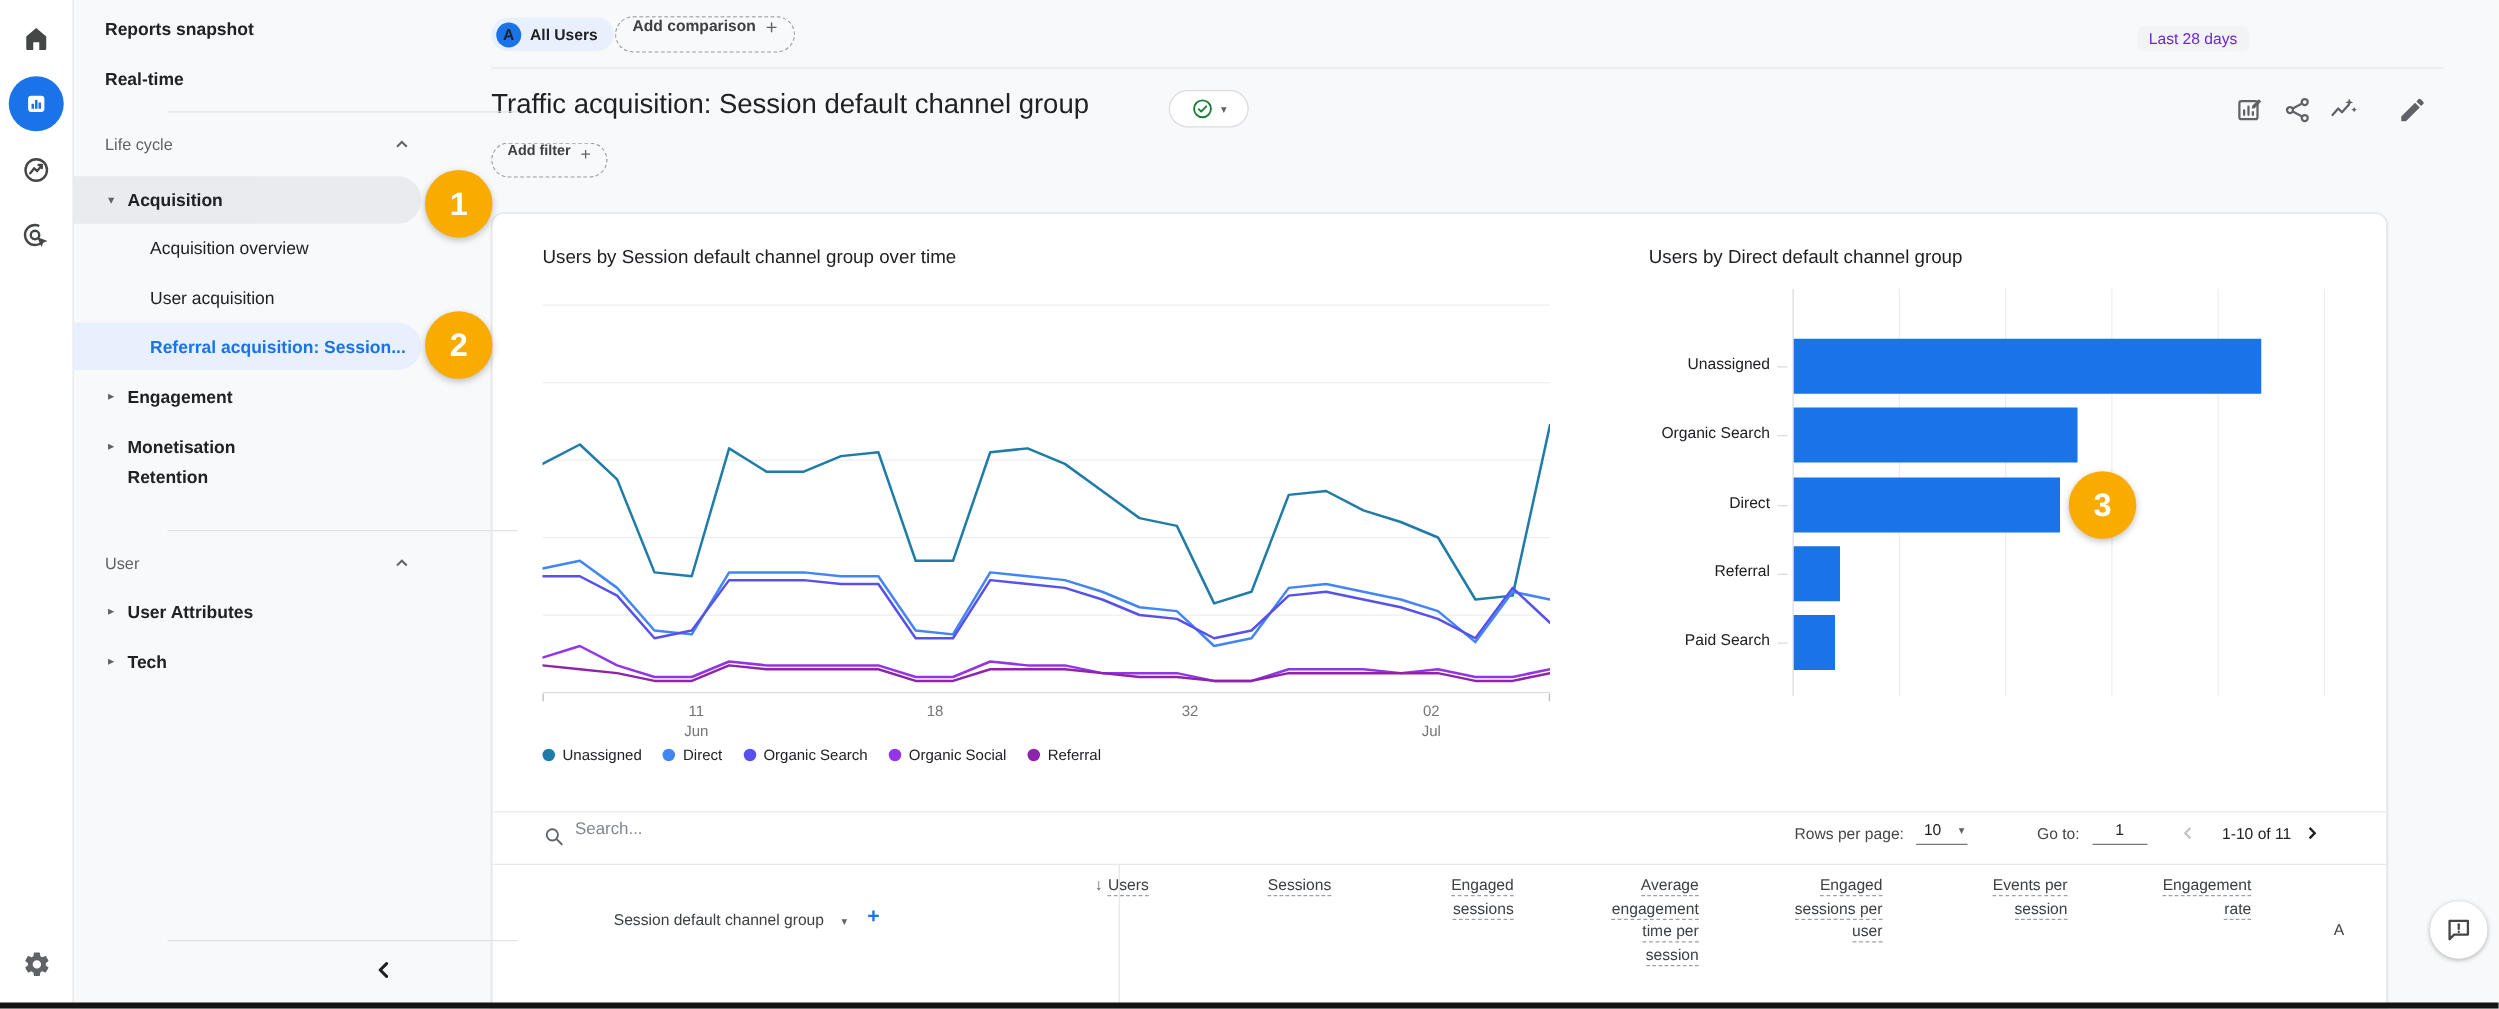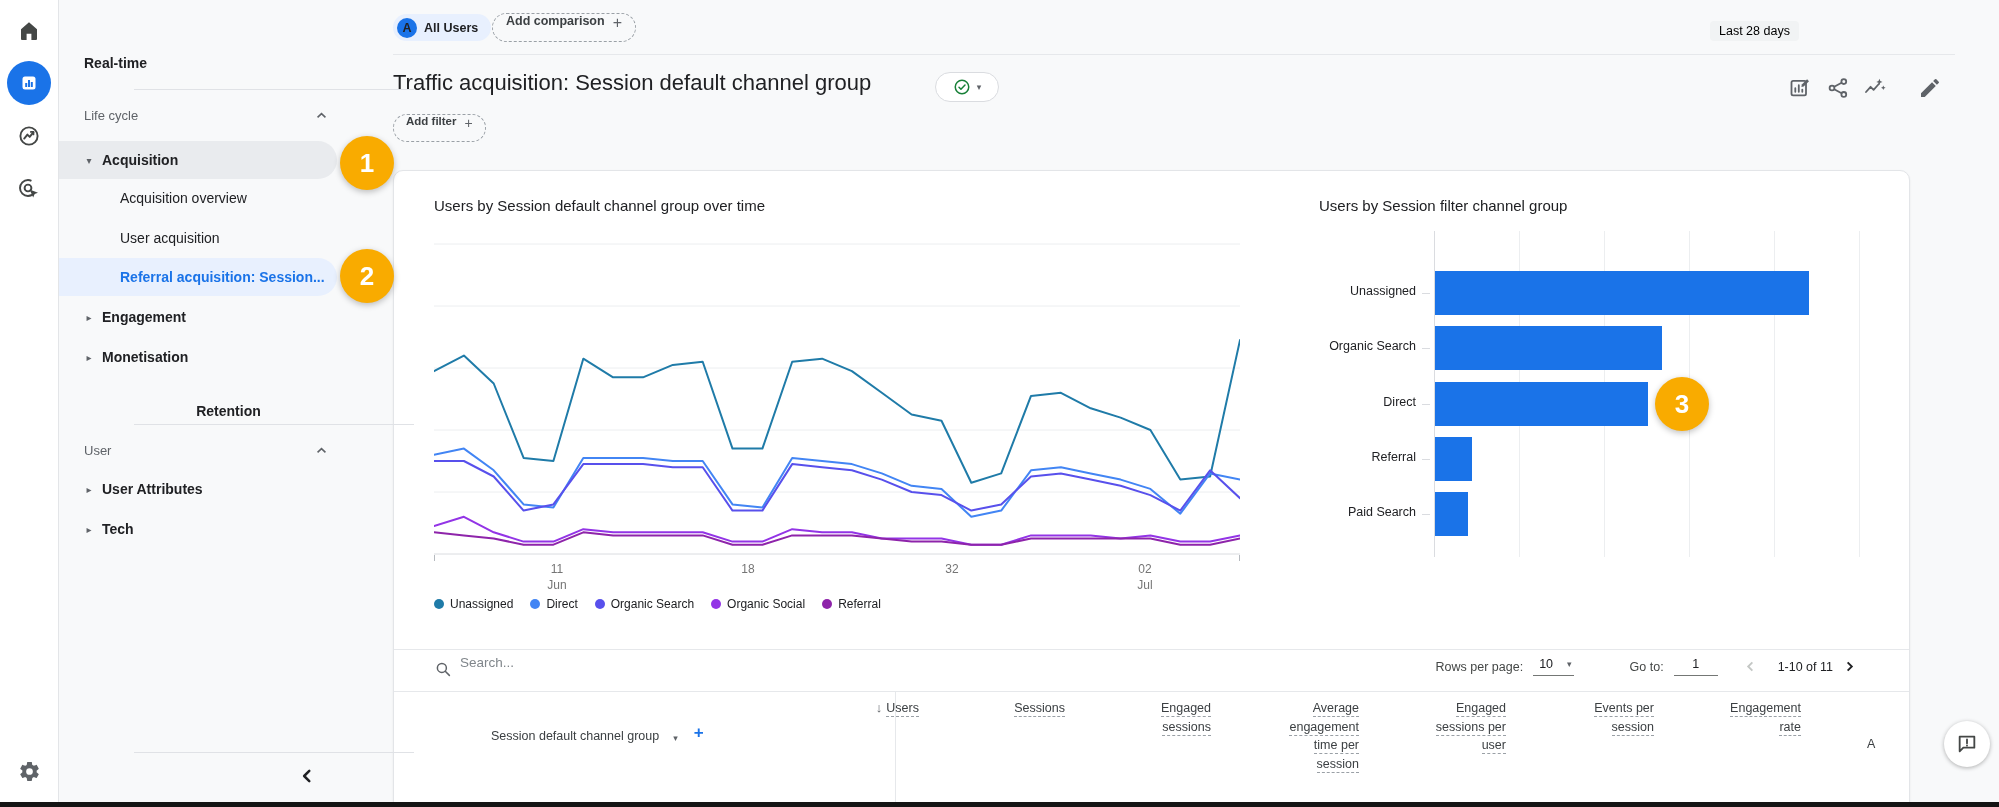--- a/index.html
+++ b/index.html
@@ -28,21 +28,21 @@
 
   
   #topstrip { position:absolute; left:375px; top:0; width:1624px; height:55px; background:#f8f9fa; }
   #topstrip .rule { position:absolute; left:18px; top:54px; width:1562px; height:1px; background:#e6e8eb; }
   .chip-segment { position:absolute; left:18px; top:14px; height:27px; background:#e8f0fe; border-radius:14px; display:flex; align-items:center; padding:0 13px 0 4px; gap:7px; }
   .chip-avatar { width:20px; height:20px; border-radius:50%; background:#1a73e8; color:#fff; font-size:11px; font-weight:bold; display:flex; align-items:center; justify-content:center; }
   .chip-segment span { font-size:12.5px; font-weight:bold; color:#202124; }
   .chip-dashed { display:flex; gap:8px; border:1px dashed #9aa0a6; border-radius:15px; background:transparent; font-size:12.5px; font-weight:bold; color:#3c4043; }
   #add-comparison { position:absolute; left:117px; top:13px; height:29px; padding:0 13px; }
   .plus { color:#5f6368; font-size:16px; font-weight:normal; }
-  #date-range { position:absolute; left:1335px; top:21px; font-size:12.5px; color:#000000; background:#f1f3f4; padding:3px 9px; border-radius:4px; }
+  #date-range { position:absolute; left:1335px; top:21px; font-size:12.5px; color:#6d28d9; background:#f1f3f4; padding:3px 9px; border-radius:4px; }
 
   
   #page-title { position:absolute; left:393px; top:70px; font-size:22px; color:#202124; }
   #title-pill { position:absolute; left:935px; top:72px; height:30px; width:64px; border:1px solid #dadce0; border-radius:16px; background:#fff; display:flex; align-items:center; justify-content:center; gap:6px; }
   .caret { font-size:9px; color:#5f6368; }
   #add-filter { position:absolute; left:393px; top:114px; height:28px; padding:0 12px; font-size:11.5px; }
   .tool-icon { position:absolute; top:76px; width:24px; height:24px; }
 
   
   #card { position:absolute; left:393px; top:170px; width:1517px; height:637px; background:#fff; border:1px solid #e3e5e8; border-radius:10px 10px 0 0; box-shadow:0 1px 2px rgba(60,64,67,.1); }
@@ -134,20 +134,23 @@
     <div class="rail-btn" style="top:749px;">
       <span>
         <svg width="23" height="23" viewBox="0 0 24 24" fill="#5f6368">
             <path d="M19.4 12.9c0-.3.1-.6.1-.9s0-.6-.1-.9l2.1-1.7c.2-.2.2-.4.1-.6l-2-3.5c-.1-.2-.4-.3-.6-.2l-2.5 1c-.5-.4-1-.7-1.6-.9l-.4-2.7c0-.2-.2-.4-.5-.4h-4c-.2 0-.4.2-.5.4l-.4 2.7c-.6.2-1.1.6-1.6.9l-2.5-1c-.2-.1-.5 0-.6.2l-2 3.5c-.1.2-.1.5.1.6L4.6 11c0 .3-.1.6-.1.9s0 .6.1.9l-2.1 1.7c-.2.2-.2.4-.1.6l2 3.5c.1.2.4.3.6.2l2.5-1c.5.4 1 .7 1.6.9l.4 2.7c0 .2.2.4.5.4h4c.2 0 .4-.2.5-.4l.4-2.7c.6-.2 1.1-.6 1.6-.9l2.5 1c.2.1.5 0 .6-.2l2-3.5c.1-.2.1-.5-.1-.6l-2.1-1.6zM12 15.5A3.5 3.5 0 1 1 12 8.5a3.5 3.5 0 0 1 0 7z"></path>
           </svg>
       </span>
     </div>
   </div>
 
   <div id="sidenav">
+    <div class="nav-row nav-top" style="top:4px; width:296px;">
+      <span>Reports snapshot</span>
+    </div>
     <div class="nav-row nav-top" style="top:44px; width:296px;">
       <span>Real-time</span>
     </div>
     <div class="nav-divider" style="top:89px;"></div>
 
     <div class="nav-row nav-section" style="top:96px;">
       <span>Life cycle</span>
       <span class="sec-chevron">
         <svg width="11" height="7" viewBox="0 0 12 8" fill="none" stroke="#5f6368" stroke-width="1.8">
             <path d="M1.5 6.2L6 1.8l4.5 4.4"></path>
@@ -170,21 +173,21 @@
     </div>
 
     <div class="nav-row nav-parent" style="top:298px; width:296px;">
       <span class="tri">▸</span>
       <span>Engagement</span>
     </div>
     <div class="nav-row nav-parent" style="top:338px; width:296px;">
       <span class="tri">▸</span>
       <span>Monetisation</span>
     </div>
-    <div class="nav-row nav-parent" style="top:392px; width:296px; padding-left:43px;justify-content:center;">
+    <div class="nav-row nav-parent" style="top:362px; width:296px; padding-left:43px;">
       <span>Retention</span>
     </div>
 
     <div class="nav-divider" style="top:424px;"></div>
 
     <div class="nav-row nav-section" style="top:431px;">
       <span>User</span>
       <span class="sec-chevron">
         <svg width="11" height="7" viewBox="0 0 12 8" fill="none" stroke="#5f6368" stroke-width="1.8">
             <path d="M1.5 6.2L6 1.8l4.5 4.4"></path>
@@ -326,21 +329,21 @@
       <div class="leg-item">
           <span class="leg-dot" style="background: rgb(147, 52, 230);"></span>
           <span>Organic Social</span>
         </div>
       <div class="leg-item">
           <span class="leg-dot" style="background: rgb(142, 36, 170);"></span>
           <span>Referral</span>
         </div>
     </div>
 
-    <div class="chart-title" style="left:925px;">Users by Session filter channel group</div>
+    <div class="chart-title" style="left:925px;">Users by Direct default channel group</div>
     <div class="bar-label" style="top:113px;">Unassigned</div>
     <div class="bar-label" style="top:168px;">Organic Search</div>
     <div class="bar-label" style="top:224px;">Direct</div>
     <div class="bar-label" style="top:279px;">Referral</div>
     <div class="bar-label" style="top:334px;">Paid Search</div>
     <div class="bar-tickdash" style="top:122px;"></div>
     <div class="bar-tickdash" style="top:177px;"></div>
     <div class="bar-tickdash" style="top:233px;"></div>
     <div class="bar-tickdash" style="top:288px;"></div>
     <div class="bar-tickdash" style="top:343px;"></div>

